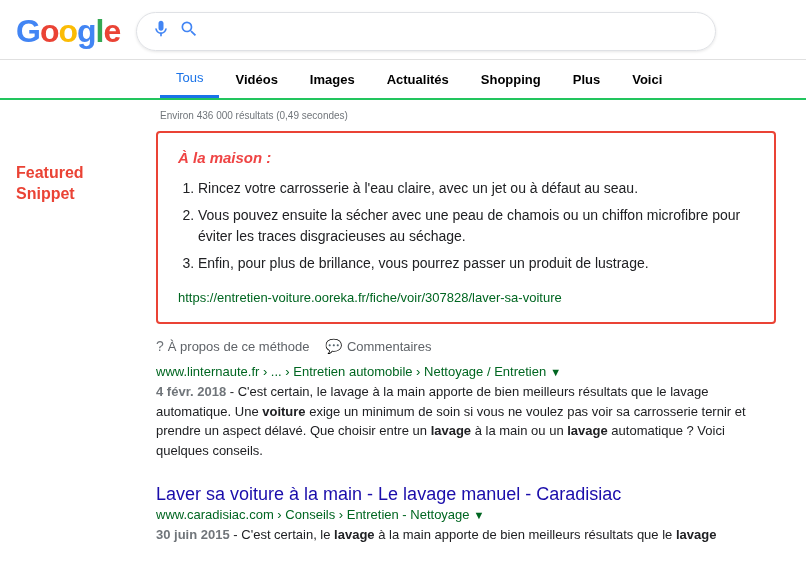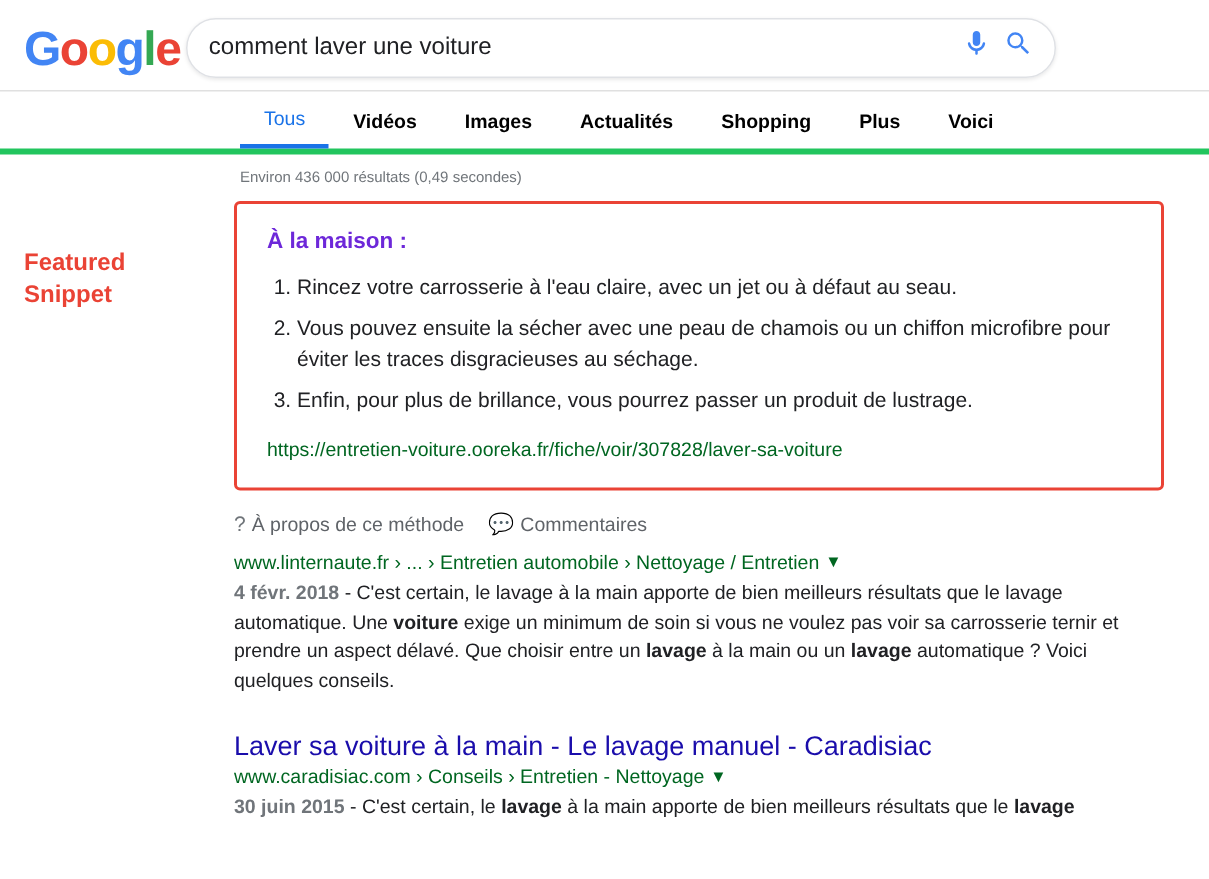--- a/index.html
+++ b/index.html
@@ -4,21 +4,21 @@
   <style>
     * { margin: 0; padding: 0; box-sizing: border-box; }
     body { font-family: Arial, sans-serif; background: #fff; width: 806px; min-height: 586px; overflow-x: hidden; }
 
     
     #header {
       display: flex;
       align-items: center;
       padding: 12px 16px 8px 16px;
       border-bottom: 1px solid #e0e0e0;
-      gap: 4px;
+      gap: 16px;
     }
     #logo {
       flex-shrink: 0;
       font-size: 32px;
       font-weight: bold;
       letter-spacing: -1px;
       user-select: none;
     }
     .logo-g { color: #4285F4; }
     .logo-o1 { color: #EA4335; }
@@ -55,21 +55,21 @@
       color: #4285F4;
       font-size: 20px;
       cursor: pointer;
     }
 
     
     #nav-tabs {
       display: flex;
       align-items: center;
       padding: 0 0 0 160px;
-      border-bottom: 4px solid #22c55e;
+      border-bottom: 2px solid #22c55e;
       gap: 0;
     }
     .nav-tab {
       padding: 10px 16px;
       font-size: 13px;
       color: #000000;
       cursor: pointer;
       white-space: nowrap;
       text-decoration: none;
       display: block;
@@ -111,22 +111,23 @@
     
     #featured-snippet {
       border: 2px solid #EA4335;
       border-radius: 4px;
       padding: 16px 20px;
       margin-bottom: 8px;
     }
     .snippet-heading {
       font-size: 15px;
       font-weight: bold;
-      color: #6d28d9;
+      color: #ef4444;
       margin-bottom: 12px;
+      font-style: italic;
     }
     .snippet-list {
       padding-left: 20px;
       margin-bottom: 14px;
     }
     .snippet-list li {
       font-size: 14px;
       color: #202124;
       margin-bottom: 6px;
       line-height: 1.5;
@@ -199,21 +200,20 @@
     .result-desc b { font-weight: bold; }
   </style>
 </head>
 <body>
 
 <div id="header">
   <div id="logo">
     <span class="logo-g">G</span><span class="logo-o1">o</span><span class="logo-o2">o</span><span class="logo-g2">g</span><span class="logo-l">l</span><span class="logo-e">e</span>
   </div>
   <div id="search-bar">
-    <input id="search-input" type="text" value="comment laver une voiture" style="">
     <span class="search-icon-mic">
       <svg width="20" height="20" viewBox="0 0 24 24" fill="#4285F4">
           <path d="M12 14c1.66 0 3-1.34 3-3V5c0-1.66-1.34-3-3-3S9 3.34 9 5v6c0 1.66 1.34 3 3 3zm5.91-3c-.49 0-.9.36-.98.85C16.52 14.2 14.47 16 12 16s-4.52-1.8-4.93-4.15c-.08-.49-.49-.85-.98-.85-.61 0-1.09.54-1 1.14.49 3 2.89 5.35 5.91 5.78V20c0 .55.45 1 1 1s1-.45 1-1v-2.08c3.02-.43 5.42-2.78 5.91-5.78.1-.6-.39-1.14-1-1.14z"></path>
         </svg>
     </span>
     <span class="search-icon-search">
       <svg width="20" height="20" viewBox="0 0 24 24" fill="#4285F4">
           <path d="M15.5 14h-.79l-.28-.27A6.471 6.471 0 0 0 16 9.5 6.5 6.5 0 1 0 9.5 16c1.61 0 3.09-.59 4.23-1.57l.27.28v.79l5 4.99L20.49 19l-4.99-5zm-6 0C7.01 14 5 11.99 5 9.5S7.01 5 9.5 5 14 7.01 14 9.5 11.99 14 9.5 14z"></path>
         </svg>
     </span>

